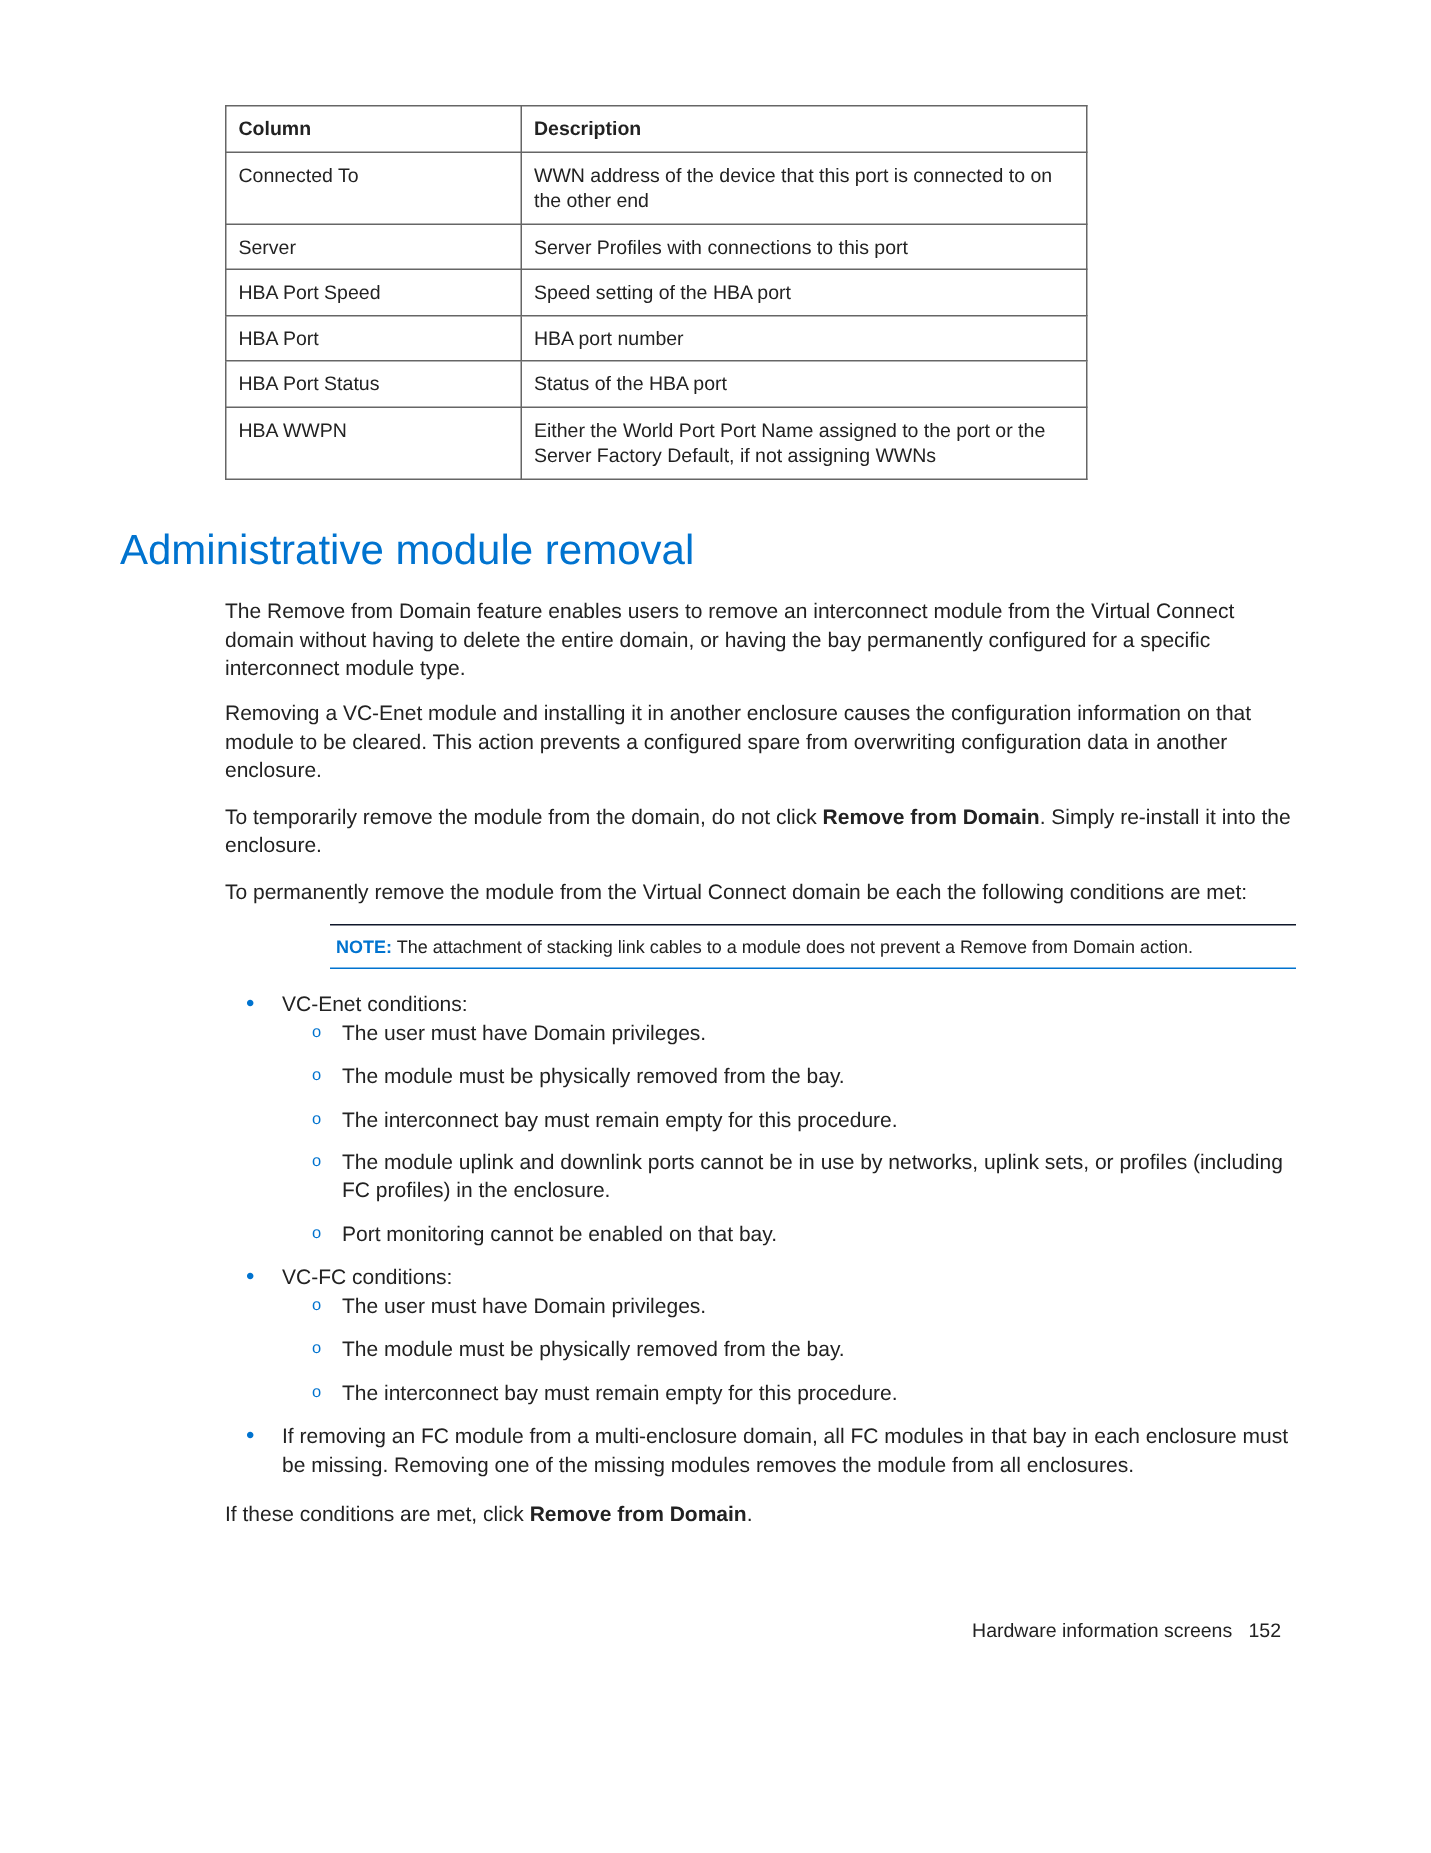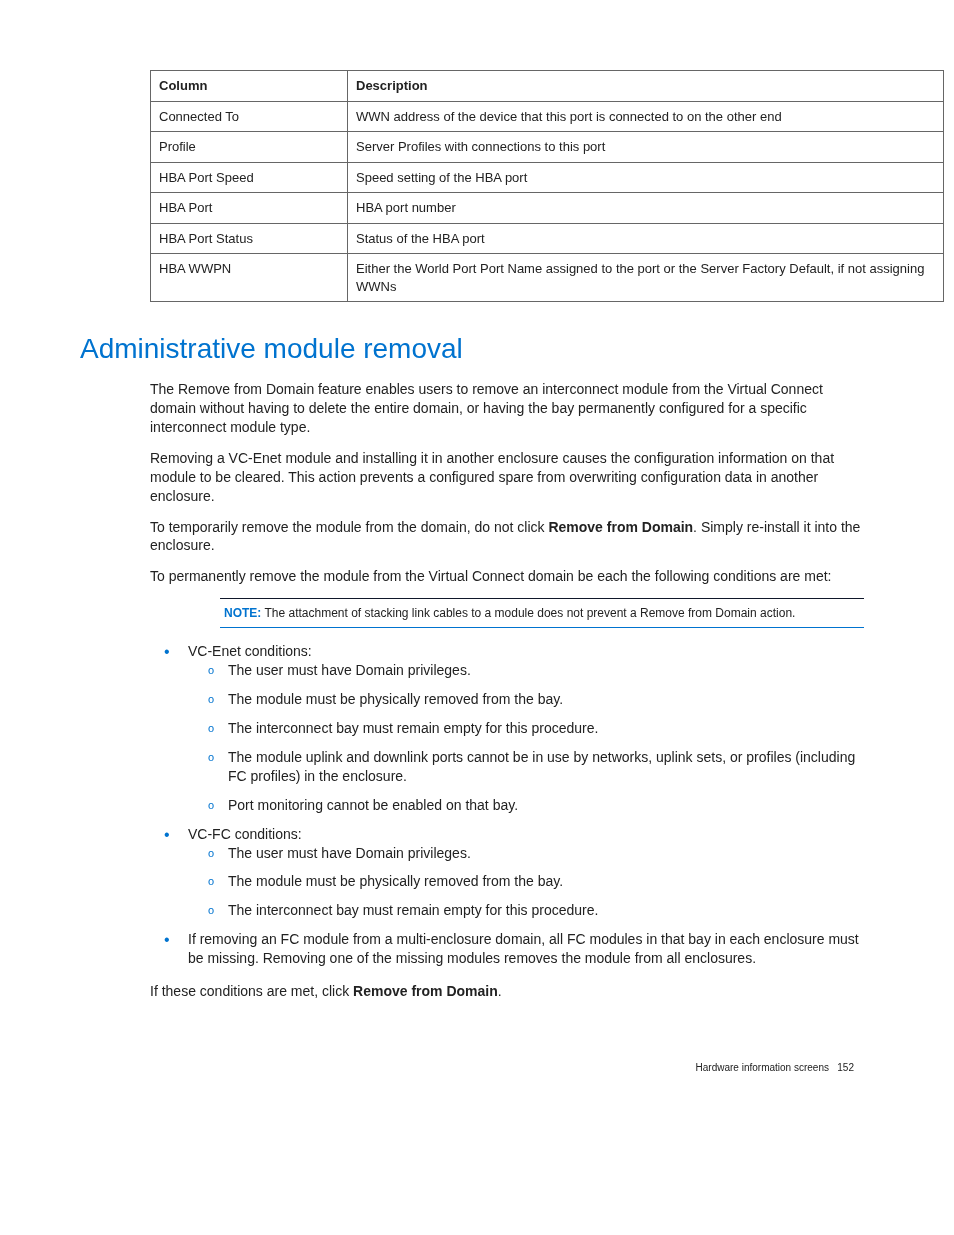--- a/index.html
+++ b/index.html
@@ -7,21 +7,21 @@
     font-size: 14px;
     color: #222;
     margin: 0;
     padding: 70px 90px 60px 90px;
     width: 954px;
     box-sizing: border-box;
     line-height: 1.35;
   }
   table {
     border-collapse: collapse;
-    width: 794px;
+    width: 575px;
     margin-left: 60px;
     margin-bottom: 28px;
   }
   table, th, td {
     border: 1px solid #666;
   }
   th, td {
     padding: 6px 8px;
     text-align: left;
     vertical-align: top;
@@ -86,42 +86,42 @@
     color: #0073cf;
     position: absolute;
     left: 2px;
     font-size: 11px;
     top: 2px;
   }
   .footer {
     position: relative;
     margin-top: 60px;
     text-align: right;
-    font-size: 10px;
+    font-size: 13px;
     padding-right: 10px;
   }
   b { font-weight: bold; }
 </style>
 </head>
 <body>
 
 <table>
   <thead>
     <tr>
       <th>Column</th>
       <th>Description</th>
     </tr>
   </thead>
   <tbody>
       <tr>
         <td>Connected To</td>
         <td>WWN address of the device that this port is connected to on the other end</td>
       </tr>
       <tr>
-        <td>Profile</td>
+        <td>Server</td>
         <td>Server Profiles with connections to this port</td>
       </tr>
       <tr>
         <td>HBA Port Speed</td>
         <td>Speed setting of the HBA port</td>
       </tr>
       <tr>
         <td>HBA Port</td>
         <td>HBA port number</td>
       </tr>

